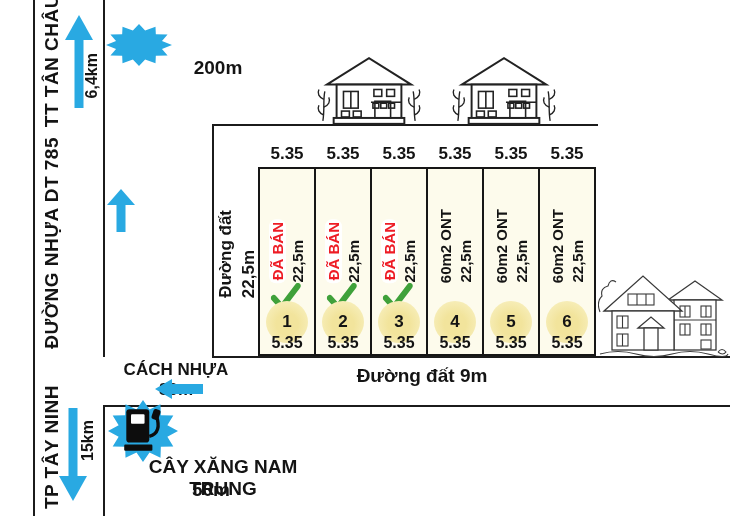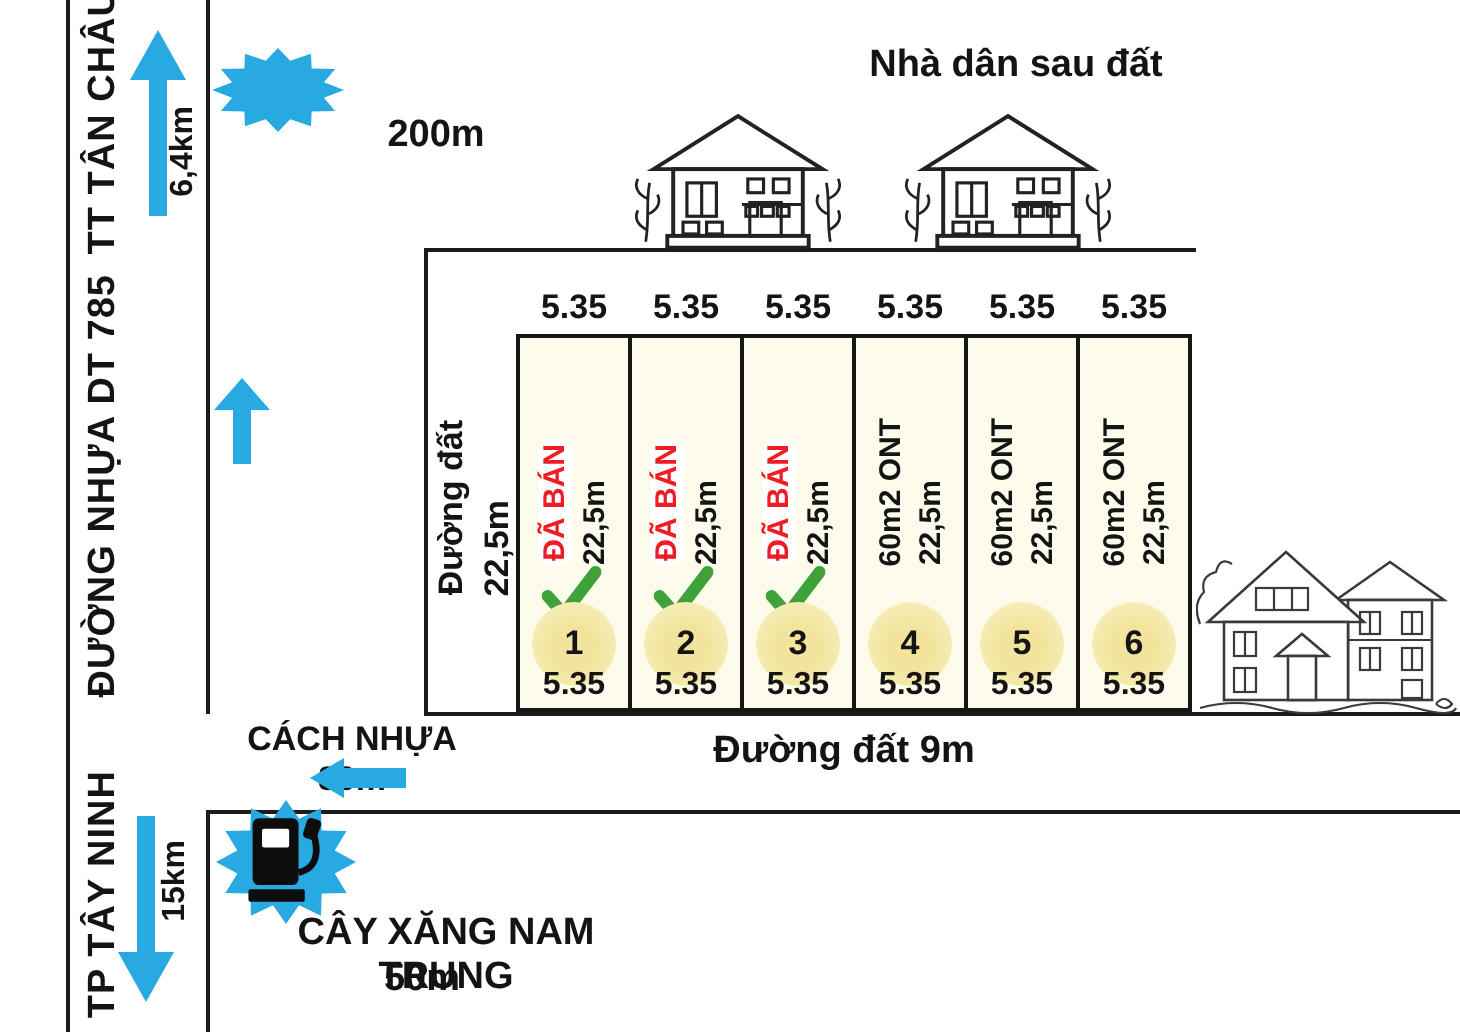--- a/index.html
+++ b/index.html
@@ -76,21 +76,20 @@
     <rect x="10.5" y="3" width="9" height="68" fill="#29a9e2"></rect>
     <polygon points="1,71 29,71 15,96" fill="#29a9e2"></polygon>
   </svg>
   <div class="distlabel" style="left:78px;top:410px;width:20px;height:60px;">
     <span class="vtext">15km</span>
   </div>
 
   <div class="splash" style="left:106px;top:24px;width:66px;height:42px;"></div>
   <div class="abs t19 center" style="left:124px;top:57px;width:188px;">200m</div>
 
-  <div class="abs t19 center" style="left:428px;top:22px;width:160px;">Nhà dân sau đất</div>
 
   <svg class="abs" style="left:315px;top:52px;" width="108" height="73" viewBox="0 0 110 74">
     <g stroke="#222" fill="#fff" stroke-width="2">
       <polygon points="12,33 55,6 98,33"></polygon>
       <rect x="22" y="33" width="66" height="34"></rect>
       <rect x="19" y="67" width="72" height="6"></rect>
     </g>
     <g stroke="#222" fill="none" stroke-width="1.6">
       <rect x="29" y="40" width="15" height="17"></rect>
         <line x1="36.5" y1="40" x2="36.5" y2="57"></line>

